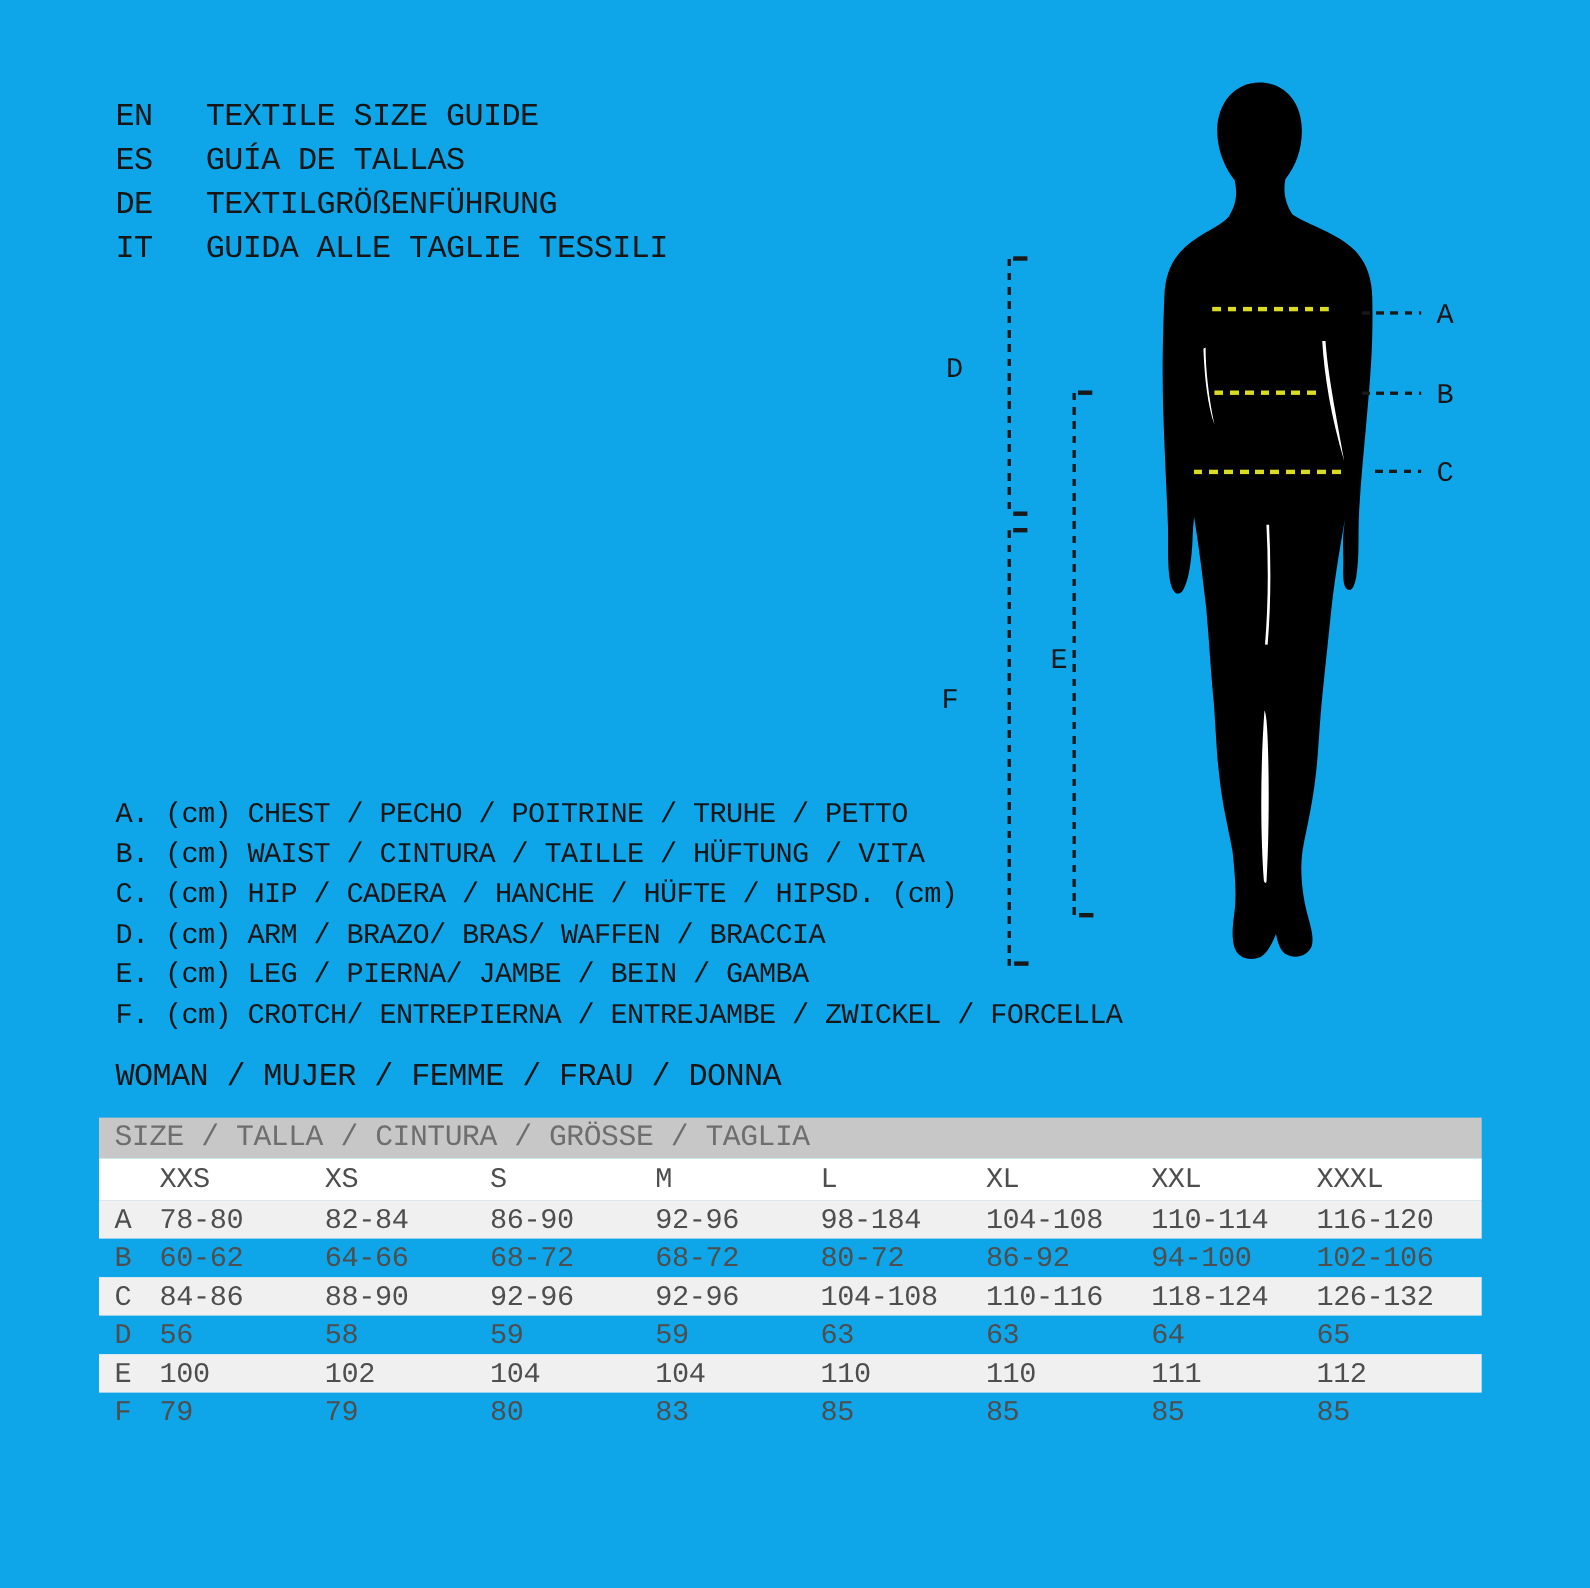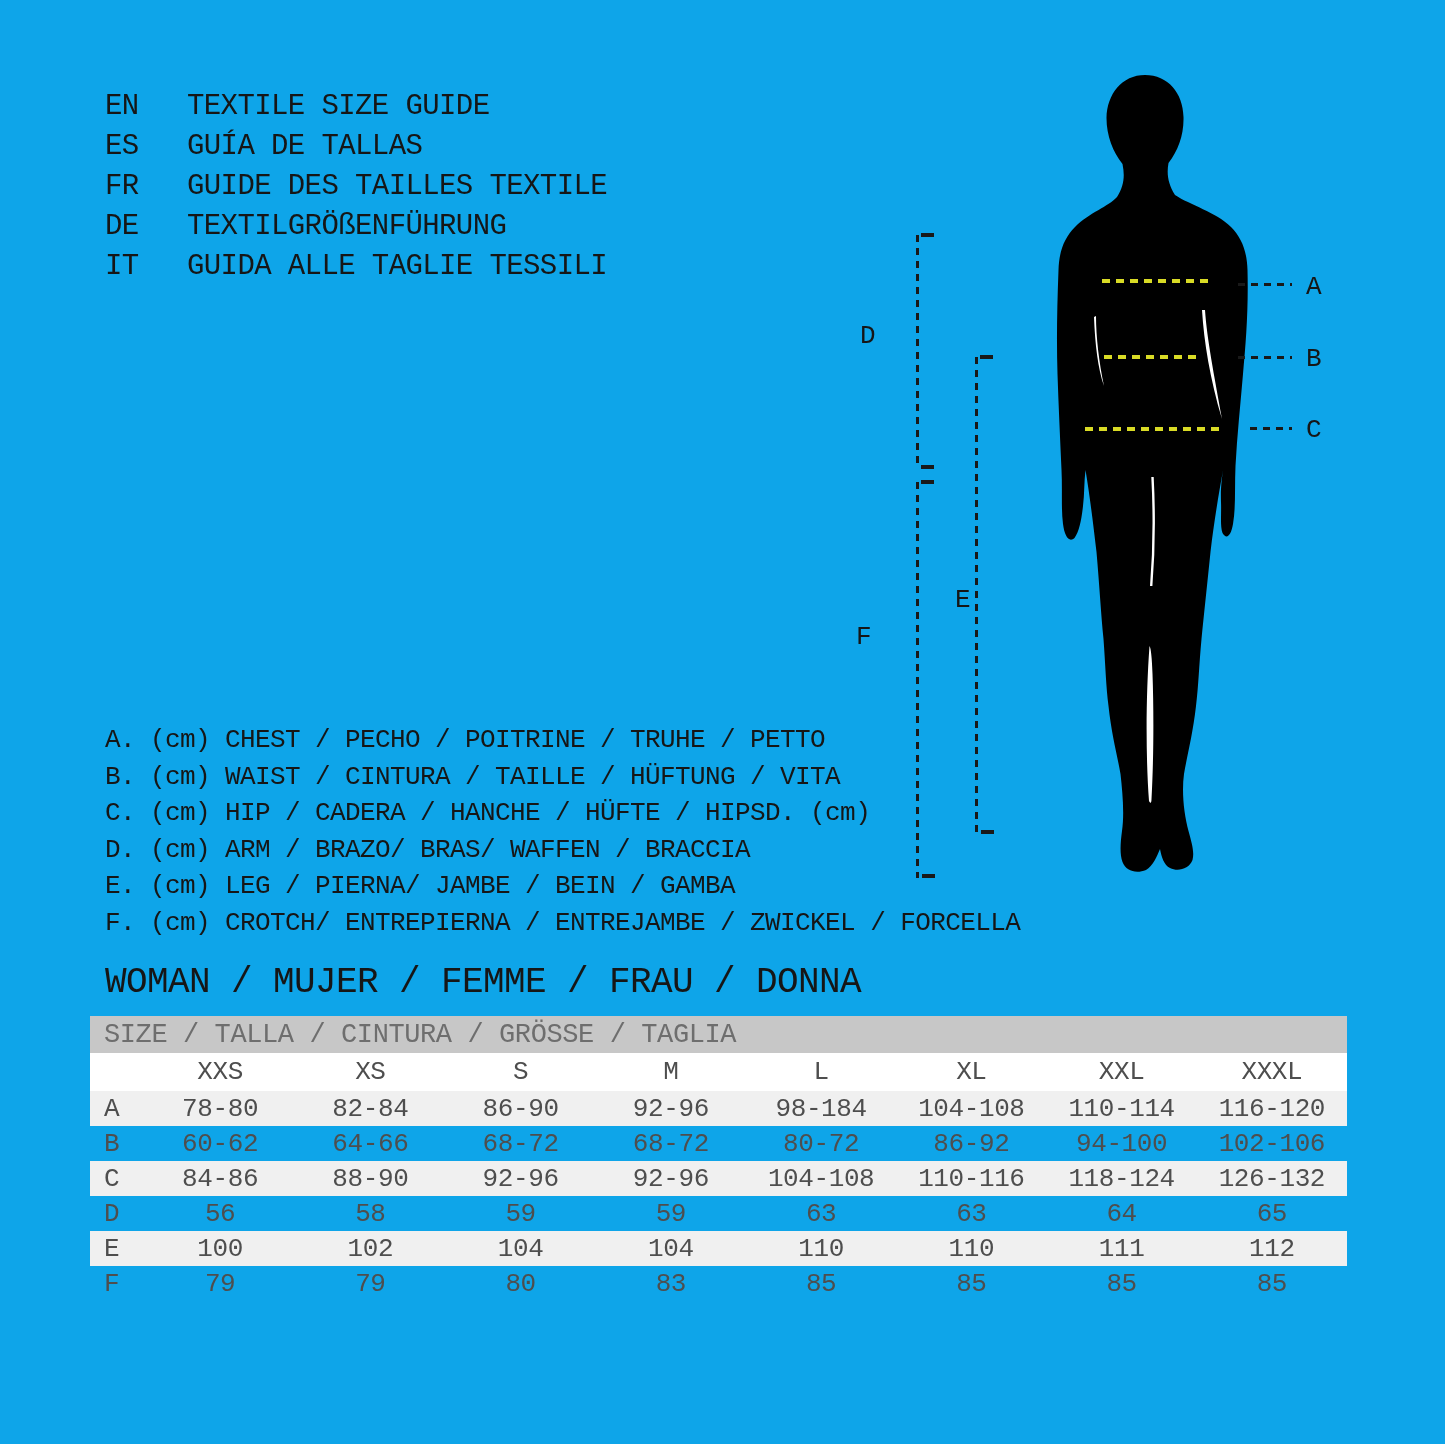--- a/index.html
+++ b/index.html
@@ -8,56 +8,52 @@
     font-family:Liberation Mono, monospace;color:#161616;
   }
   
   .lang-block{position:absolute;left:105px;top:86px;}
   .lang-row{display:grid;grid-template-columns:82px auto;height:40px;align-items:center;}
   .lang-code,.lang-title{font-size:29px;font-weight:500;letter-spacing:-0.6px;white-space:nowrap;}
   
   .legend-block{position:absolute;left:105px;top:722px;}
   .legend-line{font-size:26px;font-weight:500;letter-spacing:-0.6px;line-height:36.5px;white-space:nowrap;}
   
-  .gender-line{position:absolute;left:105px;top:962px;font-size:36px;font-weight:500;letter-spacing:-0.6px;white-space:nowrap;}
+  .gender-line{position:absolute;left:105px;top:962px;font-size:29px;font-weight:500;letter-spacing:-0.6px;white-space:nowrap;}
   
   .fig{position:absolute;left:1056px;top:74px;width:194px;height:806px;}
   .dash-h{position:absolute;height:3px;background:repeating-linear-gradient(90deg,#191919 0 7px,transparent 7px 13px);}
   .dash-h-y{position:absolute;height:4px;background:repeating-linear-gradient(90deg,#d9db25 0 8px,transparent 8px 14px);}
   .dash-v{position:absolute;width:3px;background:repeating-linear-gradient(180deg,#191919 0 7px,transparent 7px 13px);}
   .tick{position:absolute;width:13px;height:3.5px;background:#191919;}
   .diag-label{position:absolute;font-size:26px;font-weight:500;letter-spacing:-0.5px;color:#161616;}
   
   .size-table{position:absolute;left:90px;top:1016px;width:1257px;}
   .t-header{height:37px;background:#c7c7c7;display:flex;align-items:center;padding-left:14px;box-sizing:border-box;
             font-size:27px;color:#6e6e6e;font-weight:500;letter-spacing:-0.4px;}
   .t-row{display:grid;grid-template-columns:55px repeat(8,1fr);align-items:center;}
   .t-sizes{height:38px;background:#ffffff;}
   .t-data{height:35px;}
   .t-data.alt{background:#f0f0f0;}
-  .t-cell{text-align:center;font-size:26px;color:#4e4e4e;font-weight:500;letter-spacing:-0.4px;}
+  .t-cell{text-align:left;font-size:26px;color:#4e4e4e;font-weight:500;letter-spacing:-0.4px;}
   .t-rowlabel{text-align:left;padding-left:14px;font-size:26px;color:#4e4e4e;font-weight:500;}
 </style>
 </head>
 <body>
 
 <div id="canvas">
 
   <div class="lang-block">
     <div class="lang-row">
       <span class="lang-code">EN</span>
       <span class="lang-title">TEXTILE SIZE GUIDE</span>
     </div>
     <div class="lang-row">
       <span class="lang-code">ES</span>
       <span class="lang-title">GUÍA DE TALLAS</span>
-    </div>
-    <div class="lang-row">
-      <span class="lang-code">FR</span>
-      <span class="lang-title">GUIDE DES TAILLES TEXTILE</span>
     </div>
     <div class="lang-row">
       <span class="lang-code">DE</span>
       <span class="lang-title">TEXTILGRÖßENFÜHRUNG</span>
     </div>
     <div class="lang-row">
       <span class="lang-code">IT</span>
       <span class="lang-title">GUIDA ALLE TAGLIE TESSILI</span>
     </div>
   </div>

